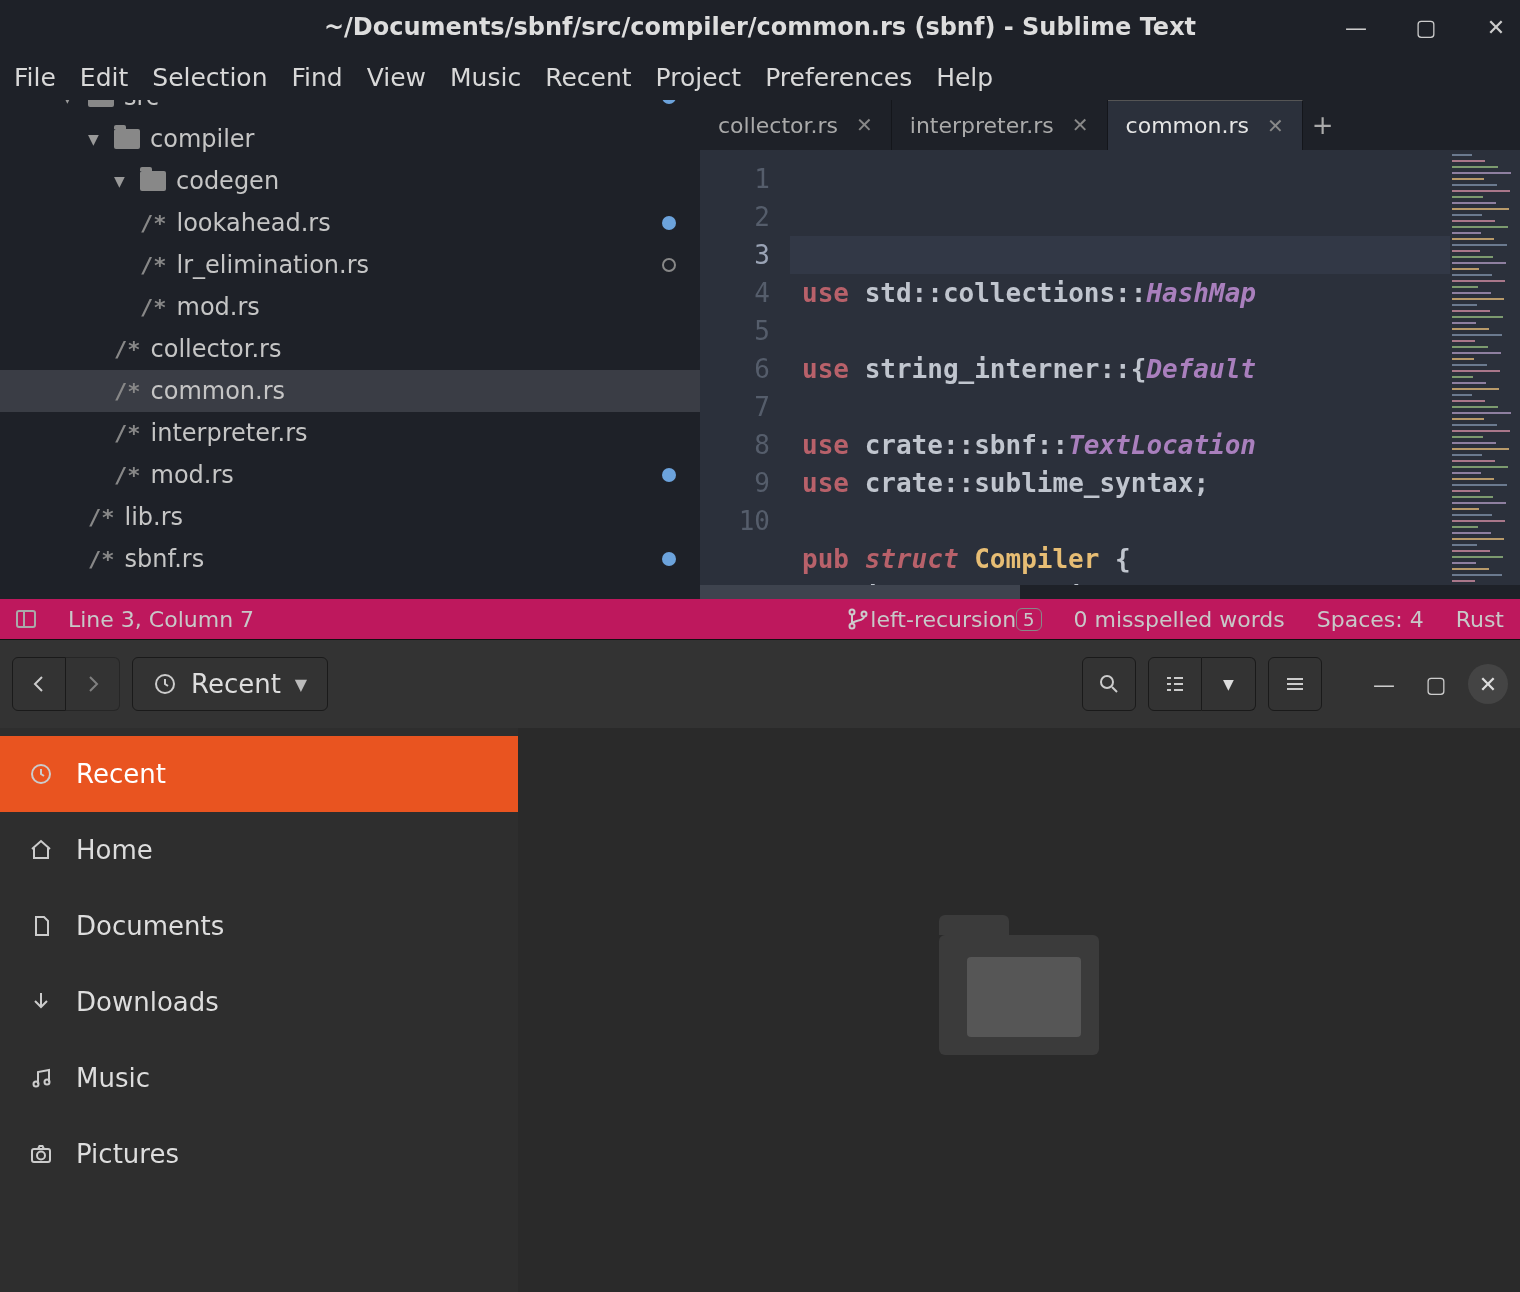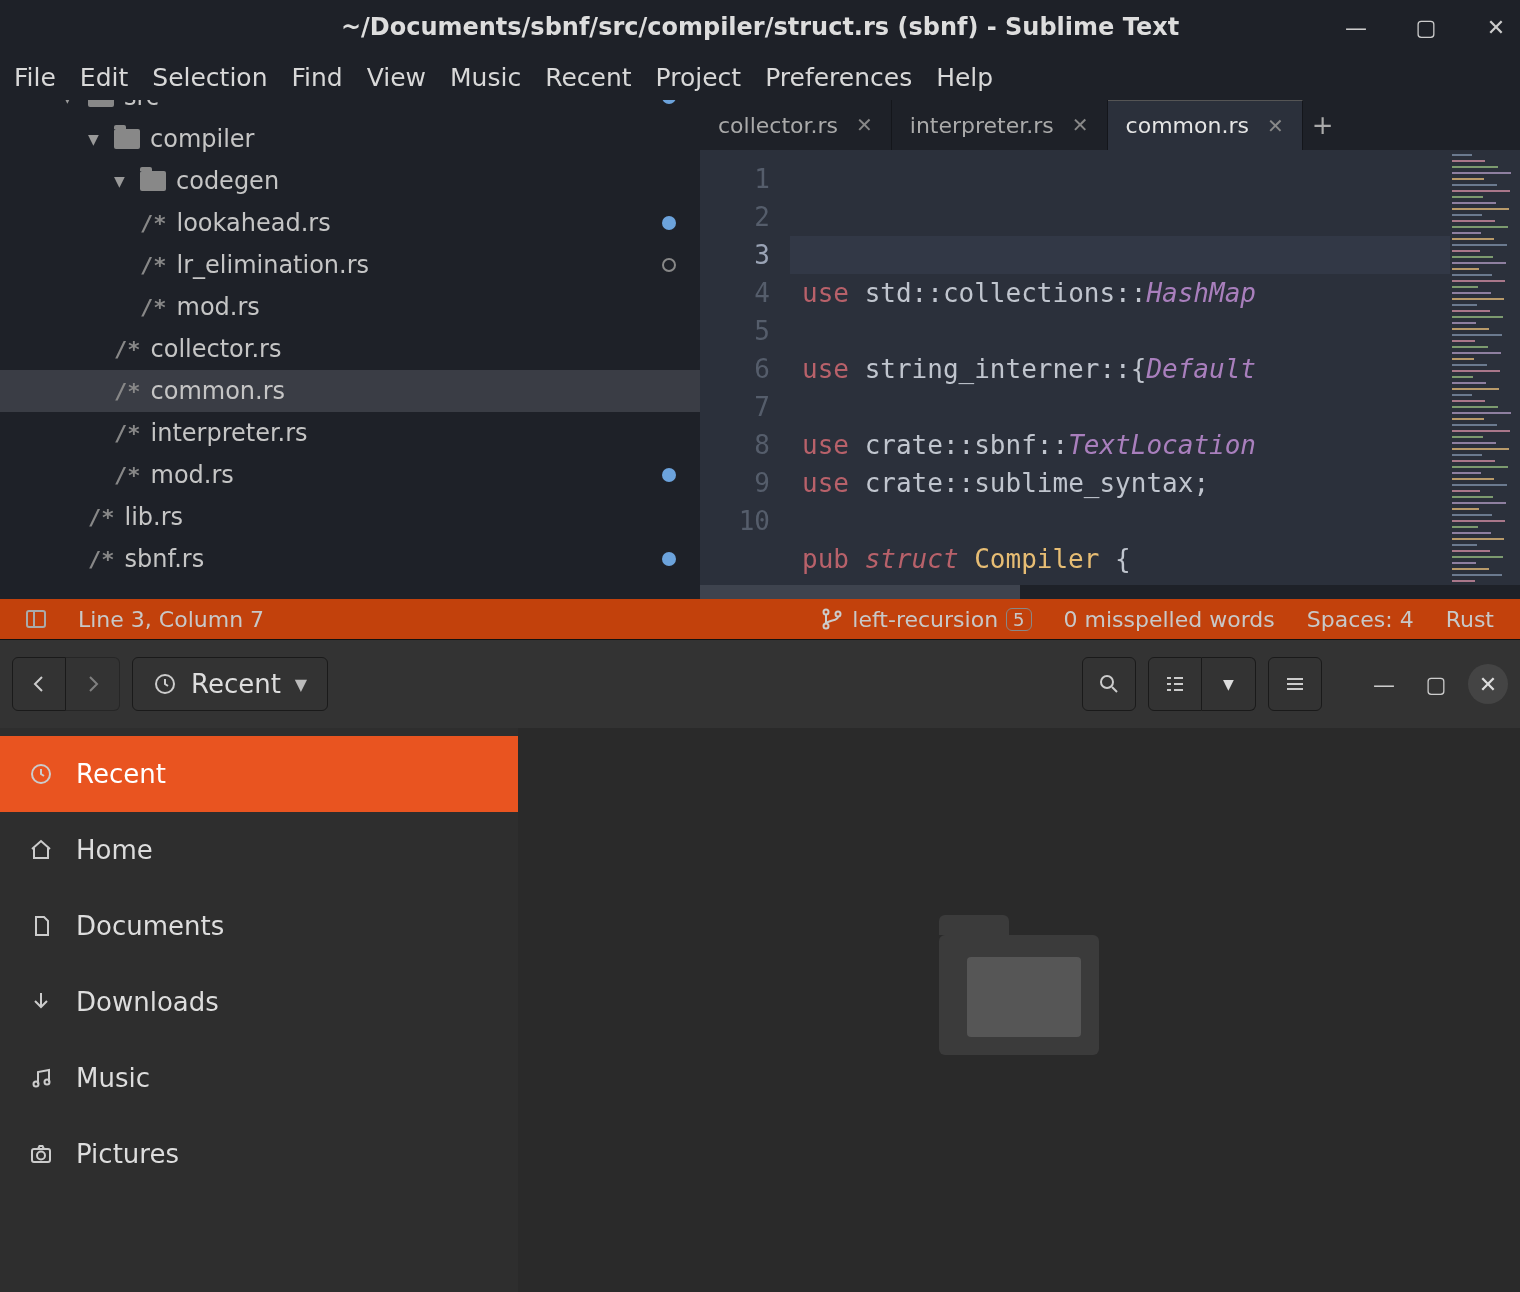--- a/index.html
+++ b/index.html
@@ -32,34 +32,34 @@
 .tab { display: flex; align-items: center; padding: 0 18px; color: #aaa; font-size: 22px; gap: 18px; border-right: 1px solid #14161b; }
 .tab.active { background: #2b303b; color: #e5e5e5; border-top: 1px solid #555; }
 .tab-x { color: #888; font-size: 20px; }
 .tab-add { width: 40px; display: flex; align-items: center; justify-content: center; color: #aaa; font-size: 26px; }
 
 .editor-wrap { flex: 1; display: flex; min-height: 0; }
 .gutter { width: 90px; background: #2b303b; text-align: right; padding: 10px 20px 0 0; font-family: "DejaVu Sans Mono", monospace; font-size: 26px; color: #555d6b; line-height: 38px; }
 .gutter .cur { color: #9aa3b5; }
 .code { flex: 1; padding: 10px 0 0 12px; font-family: "DejaVu Sans Mono", monospace; font-size: 26px; color: #c0c5ce; line-height: 38px; white-space: pre; overflow: hidden; position: relative; }
 .code .hl-line3 { position:absolute; left:-102px; right:0; top:86px; height:38px; background:#323846; z-index:0; }
-.code pre { position: relative; z-index:1; }
+.code pre { position: relative; z-index:1;font-weight:bold; }
 .kw { color: #b8616a; }
 .pth { color: #c0c5ce; }
 .typ { color: #a97fbd; font-style: italic; }
 .struct-kw { color: #b8616a; font-style: italic; }
 .name { color: #e7bd74; }
 
 .minimap { width: 70px; background: #2b303b; }
 .minimap .mm { margin:4px 2px; height:2px; }
 
 .hscroll { height: 14px; background: #1e2128; display:flex; }
 .hscroll .thumb { margin-left:0; width:320px; height:14px; background:#3e434e; }
 
-.st-status { height: 40px; background: #c2410c; display: flex; align-items: center; font-size: 22px; color: #c8c8c8; padding: 0 26px; gap: 32px; }
+.st-status { height: 40px; background: #be185d; display: flex; align-items: center; font-size: 22px; color: #c8c8c8; padding: 0 16px; gap: 32px; }
 .st-status .panel-icon { width:20px; height:18px; border:2px solid #aaa; border-radius:3px; position: relative; }
 .st-status .panel-icon::before { content:""; position:absolute; left:5px; top:0; bottom:0; width:2px; background:#aaa; }
 .spacer { flex: 1; }
 .pill { border:1px solid #888; border-radius:6px; padding:0 6px; font-size:18px; }
 
 
 .fm { width: 1520px; height: 653px; background: #2a2a2a; display: flex; flex-direction: column; border-top: 1px solid #111; }
 .fm-toolbar { height: 88px; background: #333333; display: flex; align-items: center; padding: 0 12px; gap: 12px; }
 .btn { height: 54px; border: 1px solid #1a1a1a; border-radius: 6px; background: #333; display: flex; align-items: center; justify-content: center; color: #ddd; }
 .btn-sq { width: 54px; }
@@ -83,21 +83,21 @@
 .fm-folder-glyph::after { content:""; position:absolute; inset:22px 18px 18px 28px; background:#565656; border-radius:4px; }
 .fm-empty-text { font-size: 32px; font-weight:600; color:#9c9c9c; }
 
 svg.ic { width:24px; height:24px; stroke:#ccc; fill:none; stroke-width:2; }
 </style>
 </head>
 <body>
 
 <div class="sublime">
   <div class="st-titlebar">
-    <div class="st-title">~/Documents/sbnf/src/compiler/struct.rs (sbnf) - Sublime Text</div>
+    <div class="st-title">~/Documents/sbnf/src/compiler/common.rs (sbnf) - Sublime Text</div>
     <div class="st-winbtns">
       <div class="st-winbtn">—</div>
       <div class="st-winbtn">▢</div>
       <div class="st-winbtn">✕</div>
     </div>
   </div>
 
   <div class="st-menu" id="st-menu">
       <div class="st-menu-item">File</div>
       <div class="st-menu-item">Edit</div>
@@ -321,21 +321,21 @@
       <div class="hscroll">
           <div class="thumb"></div>
         </div>
     </div>
   </div>
 
   <div class="st-status">
     <div class="panel-icon"></div>
     <div>Line 3, Column 7</div>
     <div class="spacer"></div>
-    <div style="display:flex;align-items:center;gap:8px;">
+    <div style="display:flex;align-items:center;">
       <svg class="ic" viewBox="0 0 24 24">
           <circle cx="6" cy="5" r="2.5"></circle>
           <circle cx="6" cy="19" r="2.5"></circle>
           <circle cx="18" cy="7" r="2.5"></circle>
           <path d="M6 7.5v9M18 9.5c0 5-9 3-12 7"></path>
         </svg>
       <span>left-recursion</span>
       <span class="pill">5</span>
     </div>
     <div>0 misspelled words</div>

